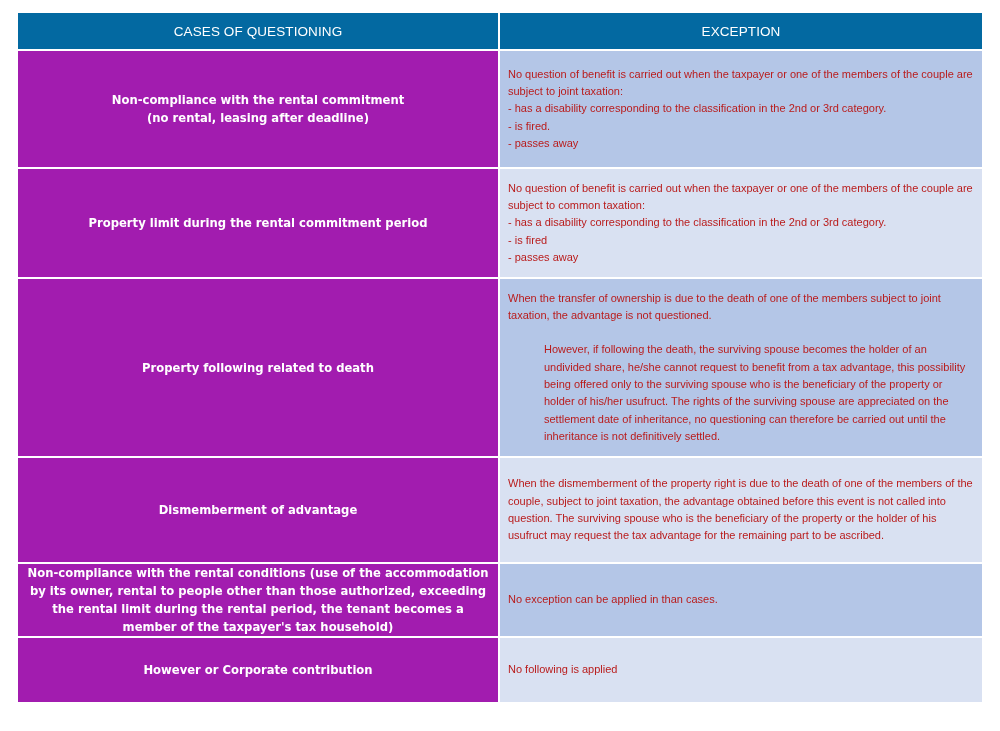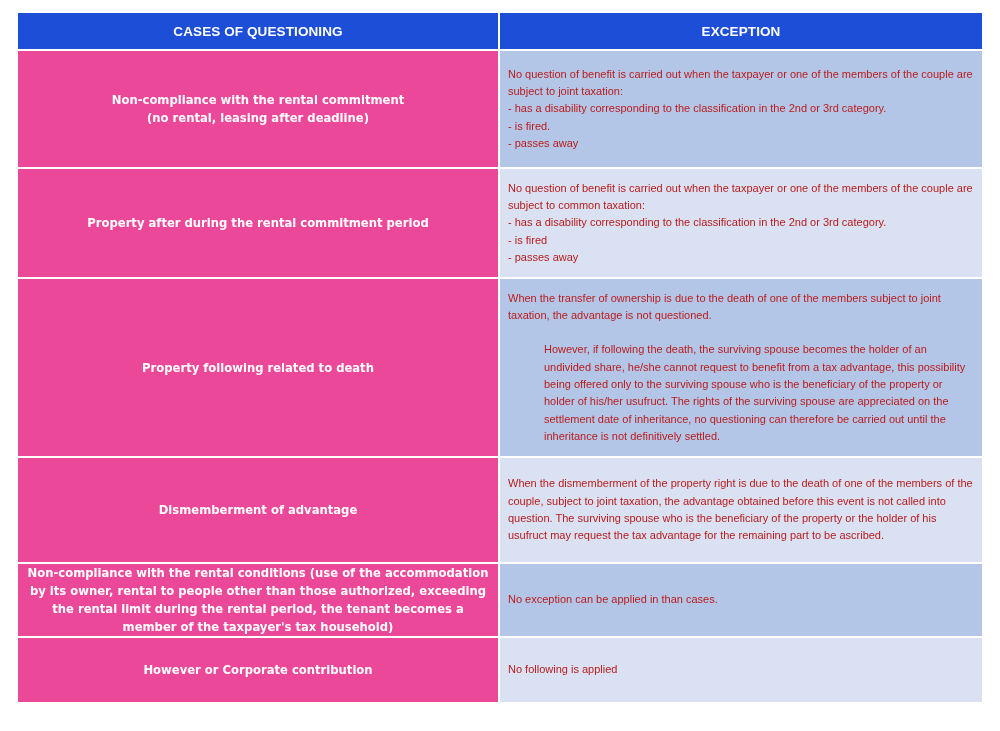--- a/index.html
+++ b/index.html
@@ -7,26 +7,26 @@
     .tbl {
       position: absolute; left: 16px; top: 11px; width: 966px;
       border-collapse: collapse; table-layout: fixed;
     }
     .tbl td, .tbl th {
       border: 2px solid #ffffff; padding: 0; vertical-align: middle;
     }
     .tbl col.c1 { width: 482px; }
     .tbl col.c2 { width: 484px; }
     .hdr th {
-      background: #1d4ed8; color: #ffffff; height: 36px;
-      font-family: "Liberation Sans", sans-serif; font-weight: bold;
+      background: #0369a1; color: #ffffff; height: 36px;
+      font-family: "Liberation Sans", sans-serif; font-weight: normal;
       font-size: 13.5px; text-align: center; letter-spacing: 0.1px;
     }
     .case {
-      background: #ec4899; color: #ffffff; text-align: center;
+      background: #a21caf; color: #ffffff; text-align: center;
       font-family: "DejaVu Sans", sans-serif; font-weight: bold;
       font-size: 11.6px; line-height: 18px; padding: 0 8px !important;
     }
     .exc {
       color: #b91c1c; font-family: "Liberation Sans", sans-serif;
       font-size: 11px; line-height: 17.3px; padding: 2px 8px 2px 8px !important;
       text-align: left;
     }
     .odd .exc { background: #b4c6e7; }
     .even .exc { background: #d9e1f2; }
@@ -56,21 +56,21 @@
       <td class="case"><span style="white-space:pre-line">Non-compliance with the rental commitment
 (no rental, leasing after deadline)</span></td>
       <td class="exc">
           <p>No question of benefit is carried out when the taxpayer or one of the members of the couple are subject to joint taxation:
 - has a disability corresponding to the classification in the 2nd or 3rd category.
 - is fired.
 - passes away</p>
         </td>
     </tr>
     <tr class="even" style="height:110px">
-      <td class="case"><span>Property after during the rental commitment period</span></td>
+      <td class="case"><span>Property limit during the rental commitment period</span></td>
       <td class="exc">
           <p>No question of benefit is carried out when the taxpayer or one of the members of the couple are subject to common taxation:
 - has a disability corresponding to the classification in the 2nd or 3rd category.
 - is fired
 - passes away</p>
         </td>
     </tr>
     <tr class="odd" style="height:179px">
       <td class="case"><span>Property following related to death</span></td>
       <td class="exc">

